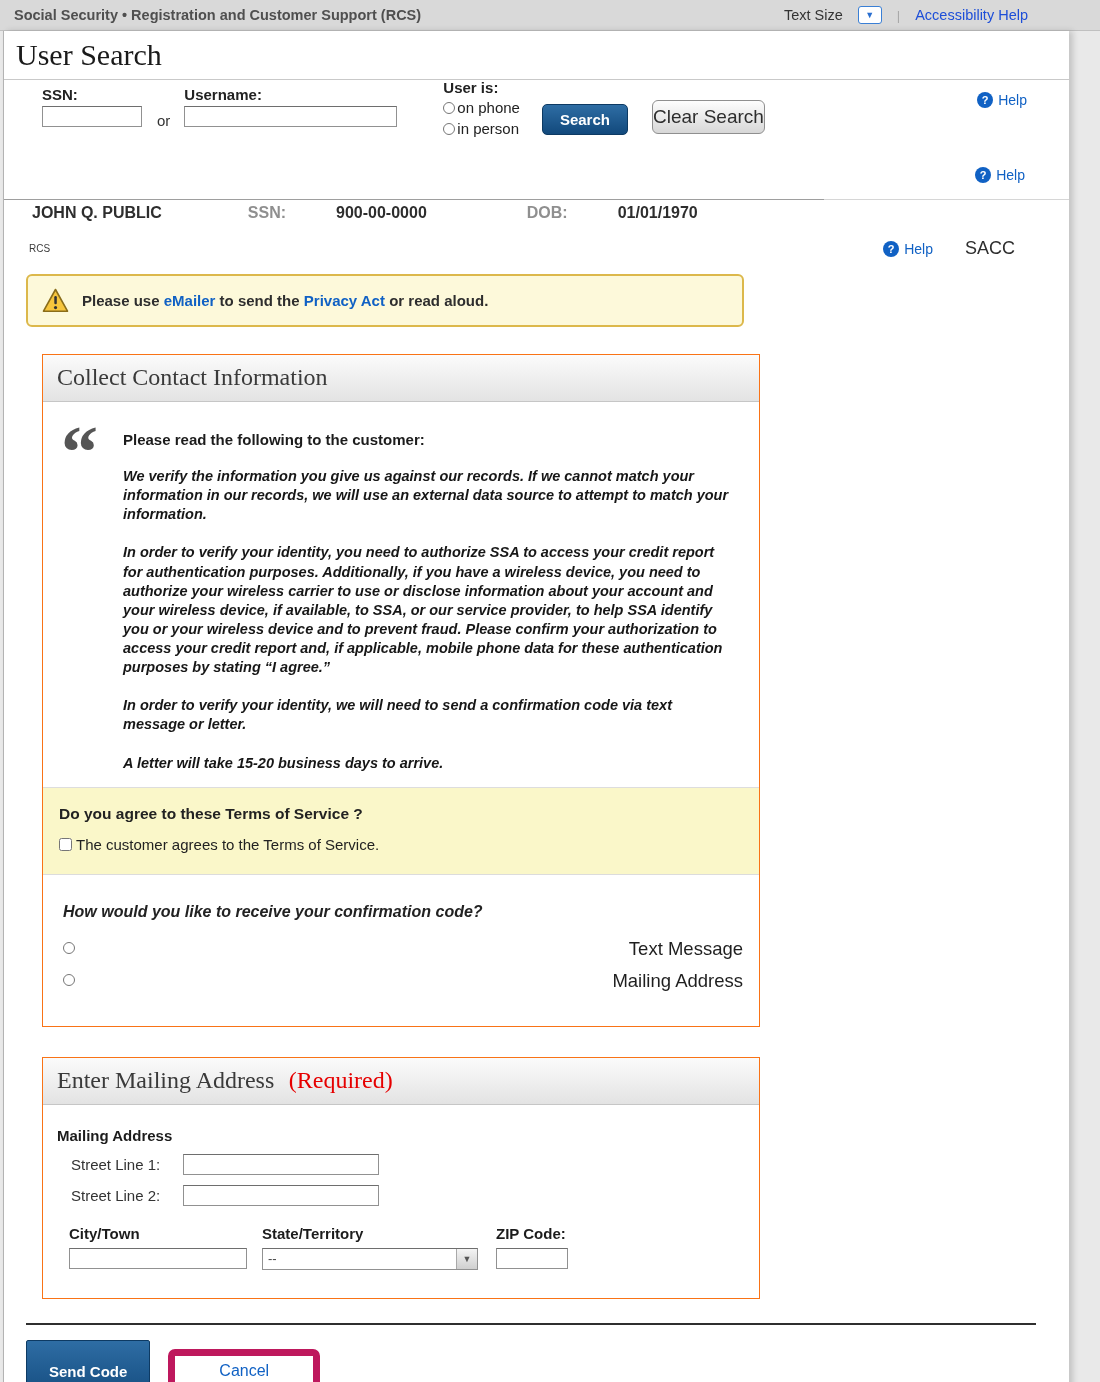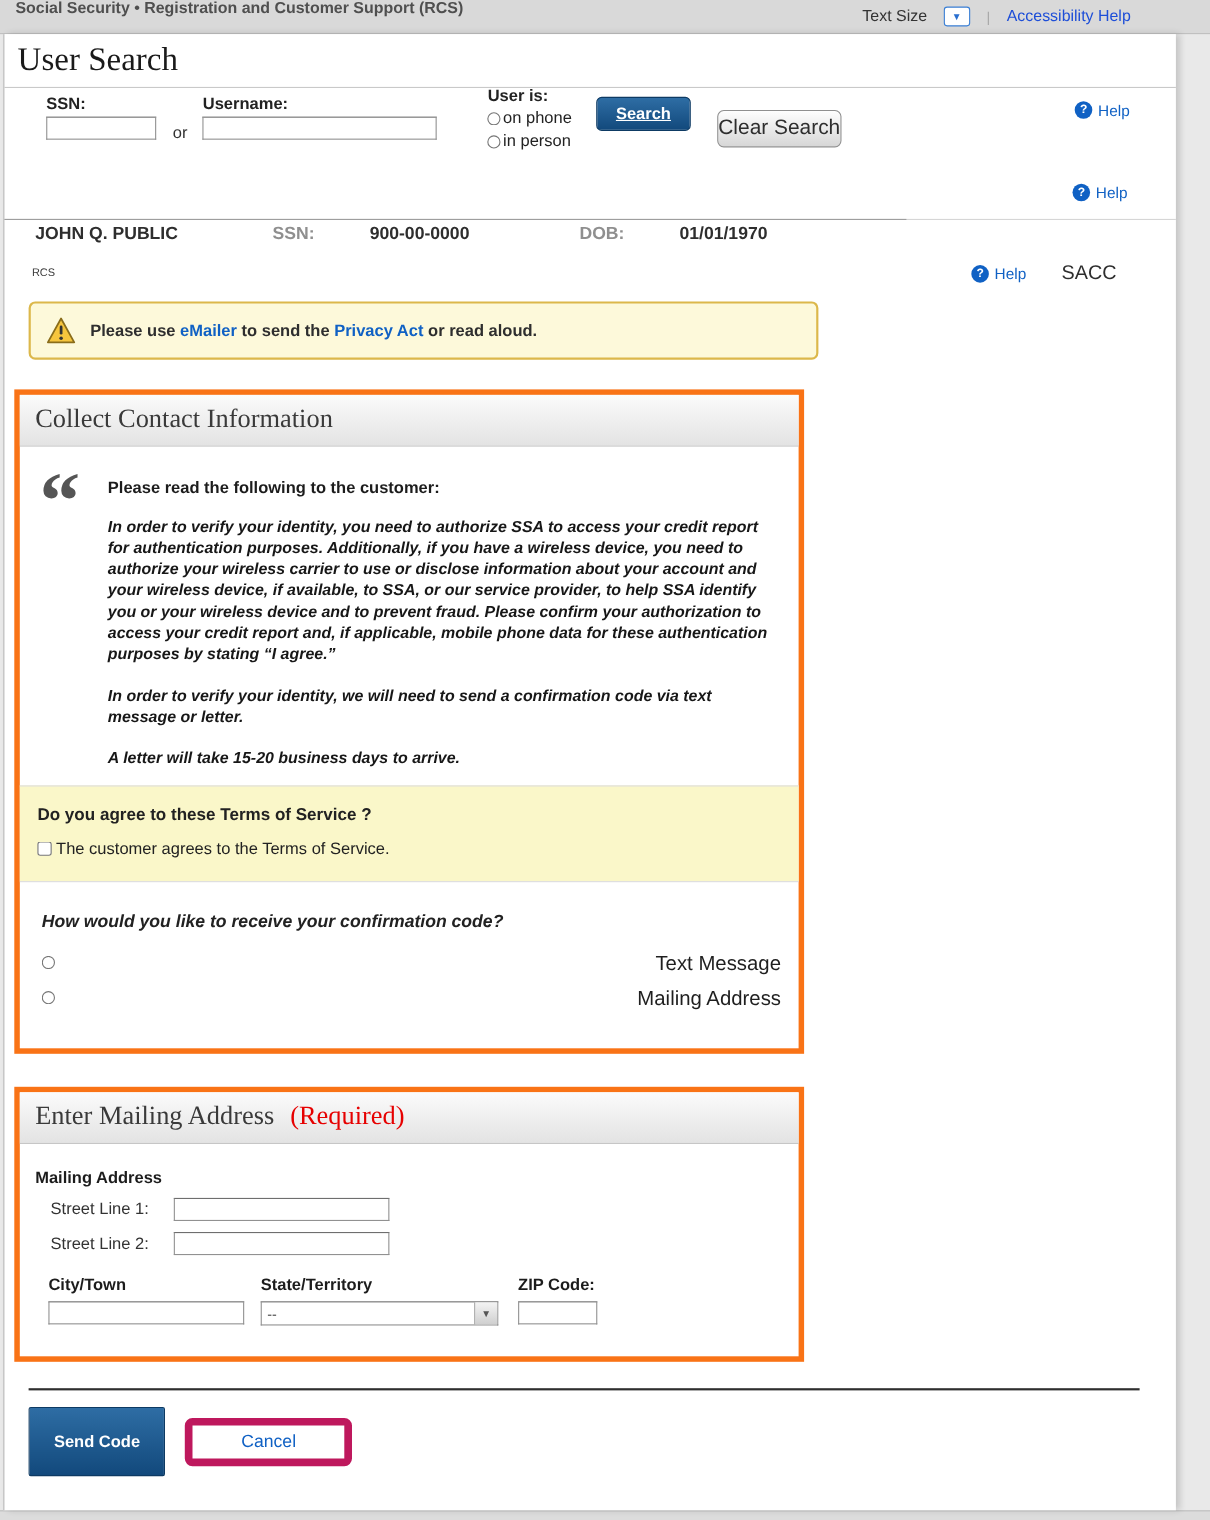--- a/index.html
+++ b/index.html
@@ -7,21 +7,21 @@
   body {
     font-family: "Liberation Sans", sans-serif;
     background: #e9e9e9;
     overflow: hidden;
   }
   a { text-decoration: none; }
 
   
   .top-bar {
     height: 31px; background: #d9d9d9; border-bottom: 1px solid #c0c0c0;
-    display: flex; padding: 0 14px;
+    display: flex; align-items: center; padding: 0 14px;
   }
   .top-bar-title { font-weight: bold; color: #4f4f4f; font-size: 14.5px; }
   .top-bar-right {
     margin-left: auto; display: flex; align-items: center; gap: 15px;
     color: #333; font-size: 14.5px; padding-right: 58px;
   }
   .text-size-btn {
     width: 24px; height: 18px; background: #fff; border: 1px solid #3a7fd5;
     border-radius: 3px; display: inline-flex; align-items: center; justify-content: center;
     color: #2a6fd0; font-size: 9px; cursor: pointer;
@@ -58,21 +58,21 @@
   .user-is-group { margin-left: 46px; margin-top: -7px; font-size: 15px; color: #222; }
   .user-is-group > .group-label { font-weight: bold; display: block; margin-bottom: 1px; }
   .radio-row { display: flex; align-items: center; line-height: 21px; }
   .radio-row input { margin-right: 2px; width: 12px; height: 12px; }
   .btn { cursor: pointer; font-family: inherit; }
   .btn-primary {
     background: linear-gradient(#2e6da4, #12497c);
     border: 1px solid #0d3a63; border-radius: 5px;
     color: #fff; font-weight: bold; font-size: 15px; padding: 6px 17px;
   }
-  .search-btn { margin: 2px 0 0 22px; text-decoration: underline; }
+  .search-btn { margin: 18px 0 0 22px; }
   .btn-secondary {
     background: linear-gradient(#fdfdfd, #d7d7d7);
     border: 1px solid #8f8f8f; border-radius: 6px;
     color: #2e2e2e; font-size: 19px; padding: 5px 0;
   }
   .clear-btn { margin: 14px 0 0 24px; }
   .help-link { color: #1061c4; font-size: 14px; display: inline-flex; align-items: center; gap: 5px; cursor: pointer; }
   .help-icon {
     width: 16px; height: 16px; border-radius: 50%; background: #1061c4;
     color: #fff; font-weight: bold; font-size: 11px;
@@ -102,21 +102,21 @@
   
   .warning-banner {
     width: 718px; margin: 15px 0 0 22px;
     background: #fdf9da; border: 2px solid #dcb84b; border-radius: 6px;
     padding: 12px 14px; display: flex; align-items: center; gap: 13px;
     font-size: 15px; font-weight: bold; color: #2e2e2e;
   }
   .warning-banner a { color: #1061c4; cursor: pointer; }
 
   
-  .panel { width: 718px; margin-left: 9px; border: 5px solid #f97316; background: #fff; }
+  .panel { width: 718px; margin-left: 38px; border: 1px solid #f97316; background: #fff; }
   .collect-panel { margin-top: 27px; }
   .panel-header {
     background: linear-gradient(#fbfbfb, #e3e3e3);
     border-bottom: 1px solid #c6c6c6; padding: 9px 14px 10px;
   }
   .panel-title {
     font-family: "Liberation Serif", serif; font-weight: normal;
     font-size: 24px; color: #3a3a3a; display: inline;
   }
   .required-label {
@@ -274,20 +274,21 @@
 
   <div class="panel collect-panel">
     <div class="panel-header">
       <h2 class="panel-title">Collect Contact Information</h2>
     </div>
 
     <div class="quote-section">
       <span class="quote-icon">“</span>
       <div class="quote-content">
         <div class="read-intro">Please read the following to the customer:</div>
+        <p>We verify the information you give us against our records. If we cannot match your information in our records, we will use an external data source to attempt to match your information.</p>
         <p>In order to verify your identity, you need to authorize SSA to access your credit report for authentication purposes. Additionally, if you have a wireless device, you need to authorize your wireless carrier to use or disclose information about your account and your wireless device, if available, to SSA, or our service provider, to help SSA identify you or your wireless device and to prevent fraud. Please confirm your authorization to access your credit report and, if applicable, mobile phone data for these authentication purposes by stating “I agree.”</p>
         <p>In order to verify your identity, we will need to send a confirmation code via text message or letter.</p>
         <p>A letter will take 15-20 business days to arrive.</p>
       </div>
     </div>
 
     <div class="tos-section">
       <div class="tos-question">Do you agree to these Terms of Service ?</div>
       <label class="tos-check-row">
         <input type="checkbox" style="">

